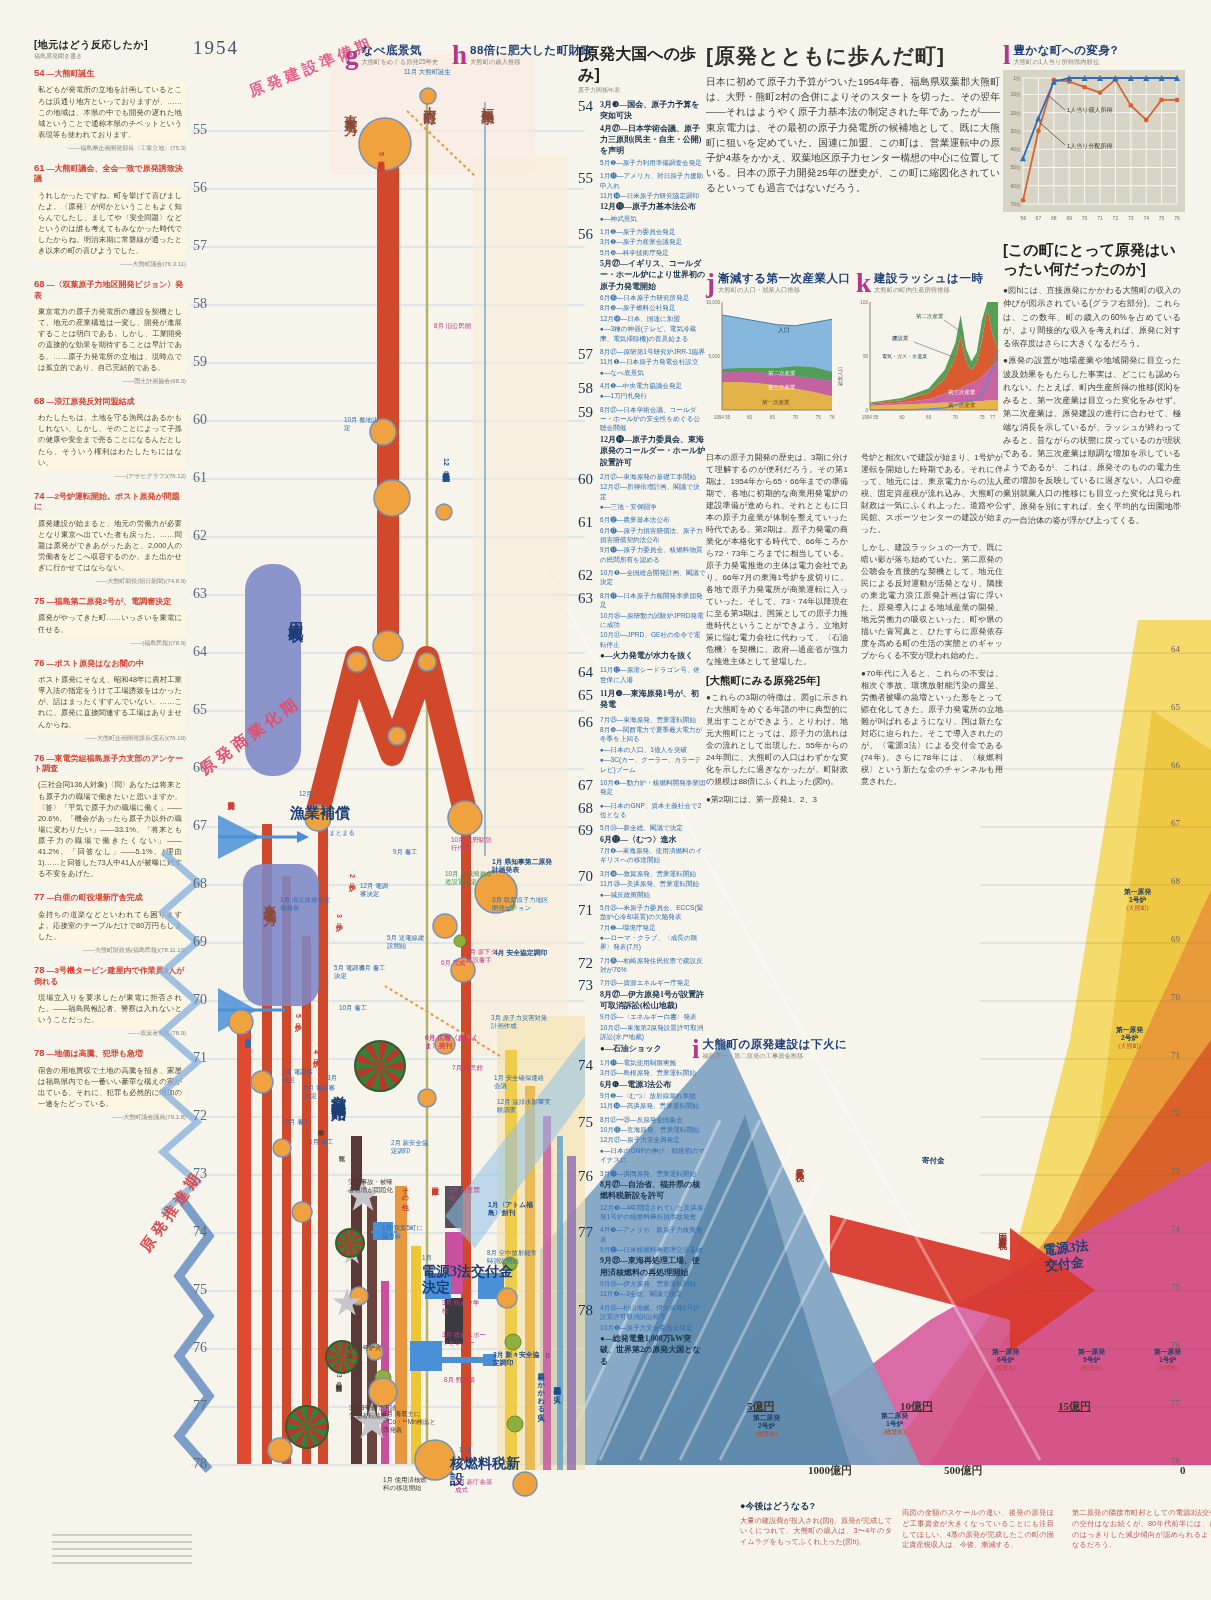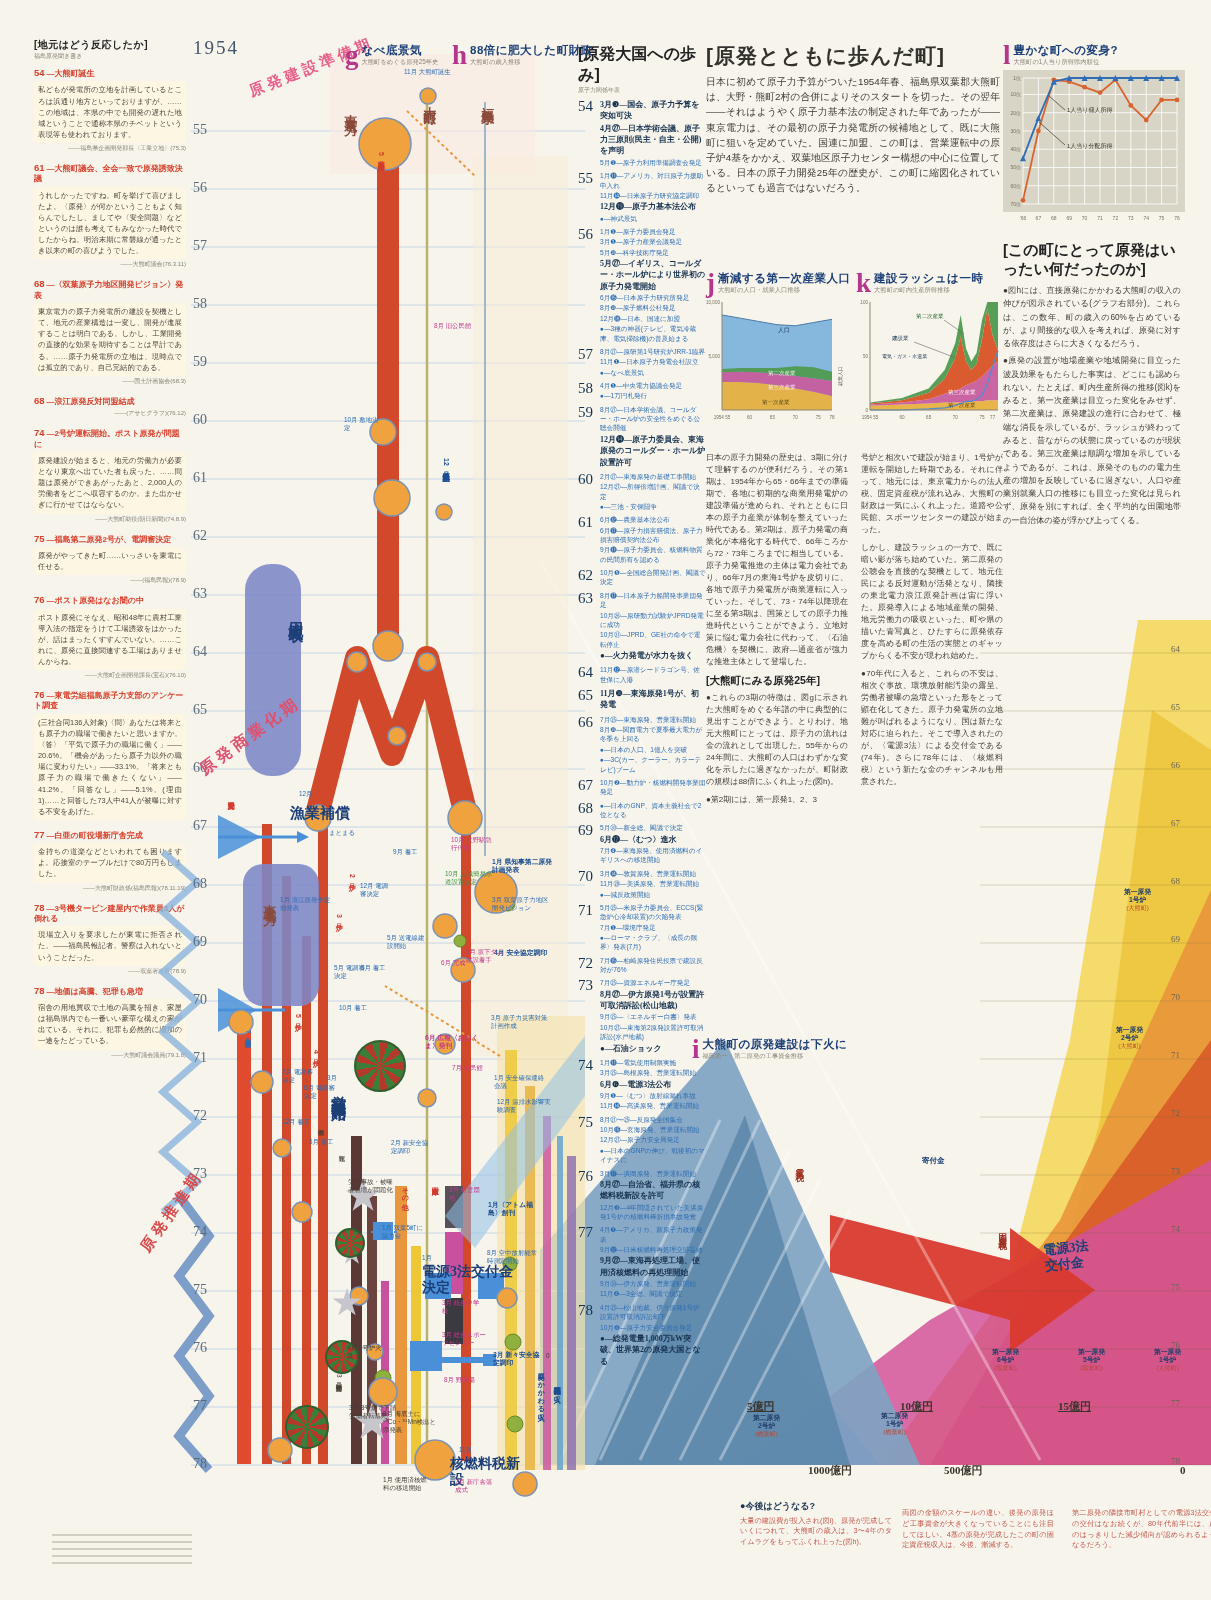--- a/index.html
+++ b/index.html
@@ -267,20 +267,21 @@
           <div class="le-body">うれしかったですね。町を挙げて喜びましたよ。〈原発〉が何かということもよく知らんでしたし、ましてや〈安全問題〉などというのは誰も考えてもみなかった時代でしたからね。明治末期に常磐線が通ったとき以来の町の喜びようでした。</div>
           <div class="le-src">——大熊町議会(76.3.11)</div>
         </div>
         <div class="le">
           <div class="le-head"><span class="yr">68</span>—〈双葉原子力地区開発ビジョン〉発表</div>
           <div class="le-body">東京電力の原子力発電所の建設を契機として、地元の産業構造は一変し、開発が進展することは明白である。しかし、工業開発の直接的な効果を期待することは早計である。……原子力発電所の立地は、現時点では孤立的であり、自己完結的である。</div>
           <div class="le-src">——国土計画協会(68.3)</div>
         </div>
         <div class="le">
           <div class="le-head"><span class="yr">68</span>—浪江原発反対同盟結成</div>
+          <div class="le-body">わたしたちは、土地を守る漁民はあるかもしれない。しかし、そのことによって子孫の健康や安全まで売ることになるんだとしたら、そういう権利はわたしたちにはない。</div>
           <div class="le-src">——(アサヒグラフ)(76.12)</div>
         </div>
         <div class="le">
           <div class="le-head"><span class="yr">74</span>—2号炉運転開始。ポスト原発が問題に</div>
           <div class="le-body">原発建設が始まると、地元の労働力が必要となり東京へ出ていた者も戻った。……問題は原発ができあがったあと、2,000人の労働者をどこへ収容するのか。また出かせぎに行かせてはならない。</div>
           <div class="le-src">——大熊町助役(朝日新聞)(74.8.9)</div>
         </div>
         <div class="le">
           <div class="le-head"><span class="yr">75</span>—福島第二原発2号が、電調審決定</div>
           <div class="le-body">原発がやってきた町……いっさいを東電に任せる。</div>

